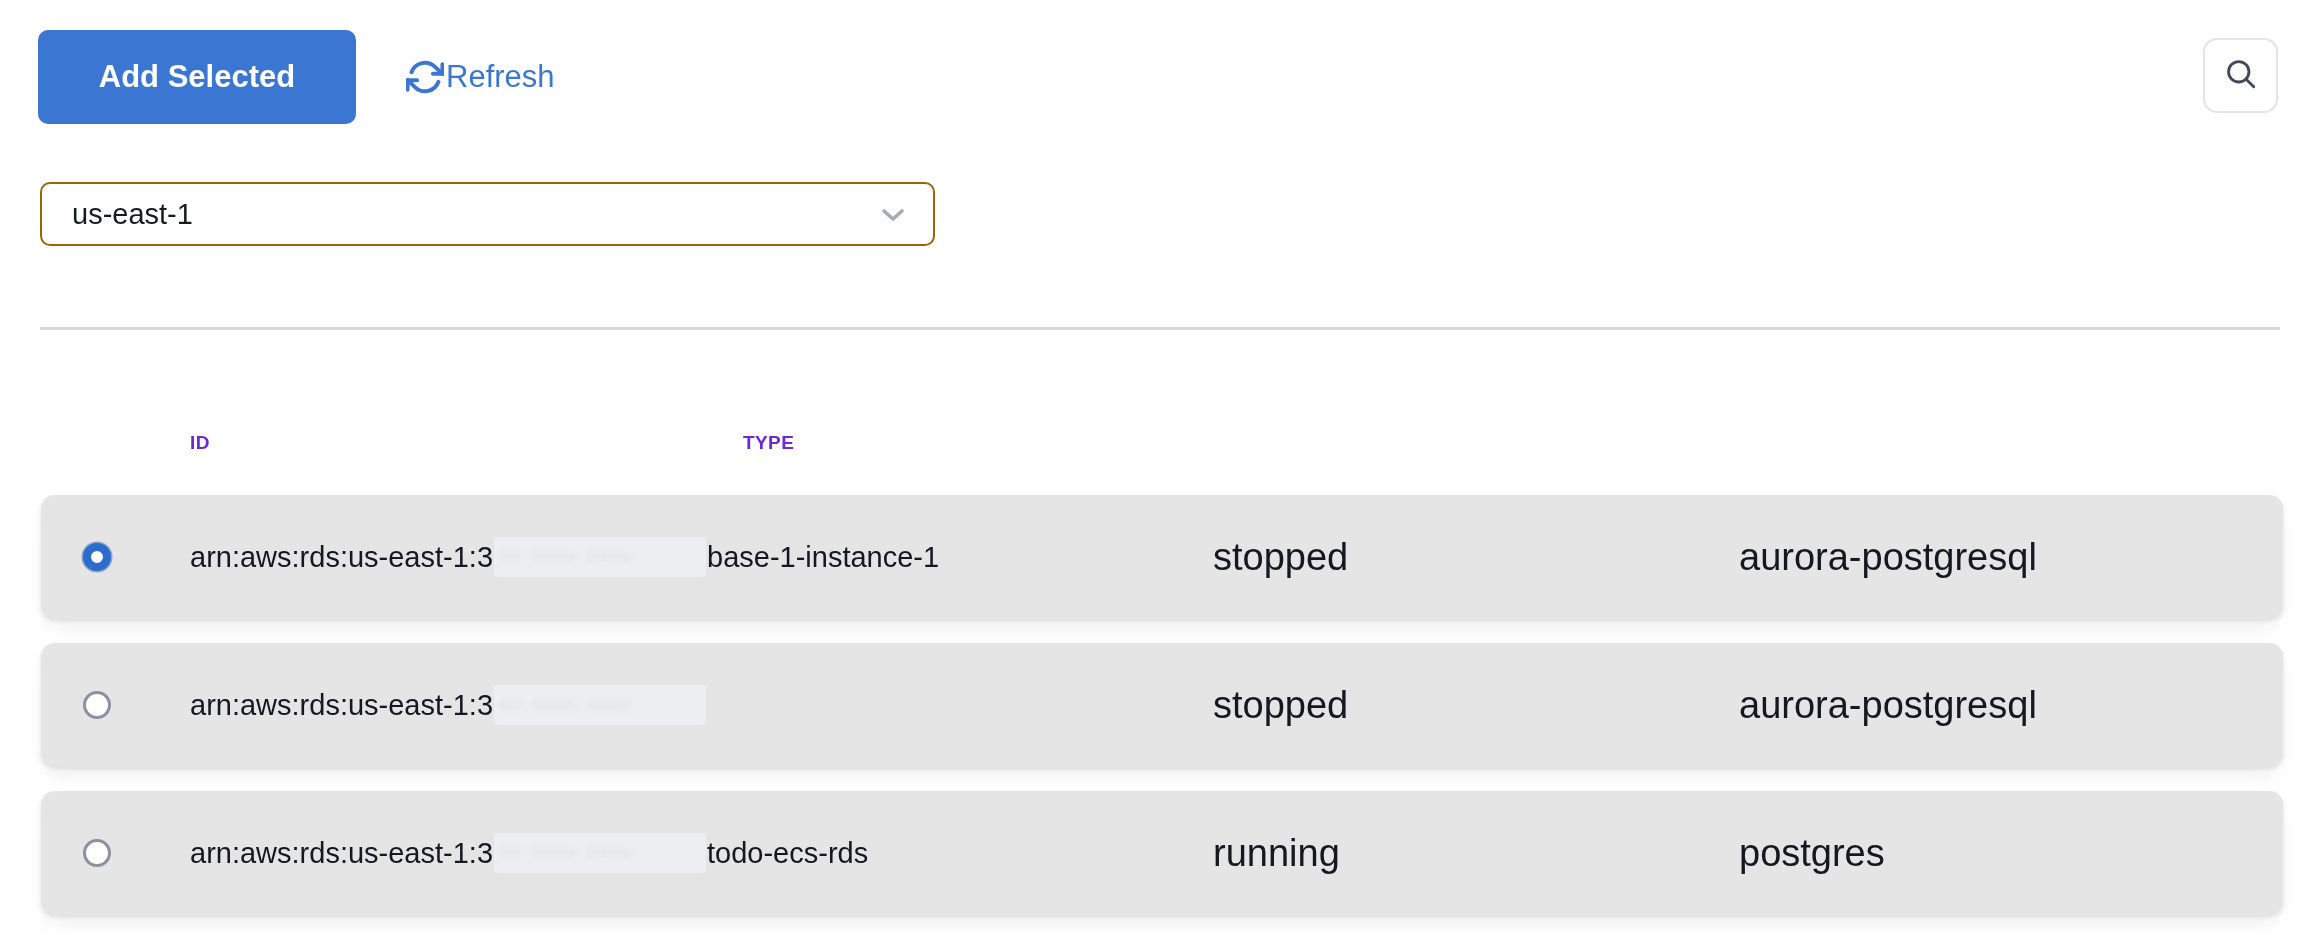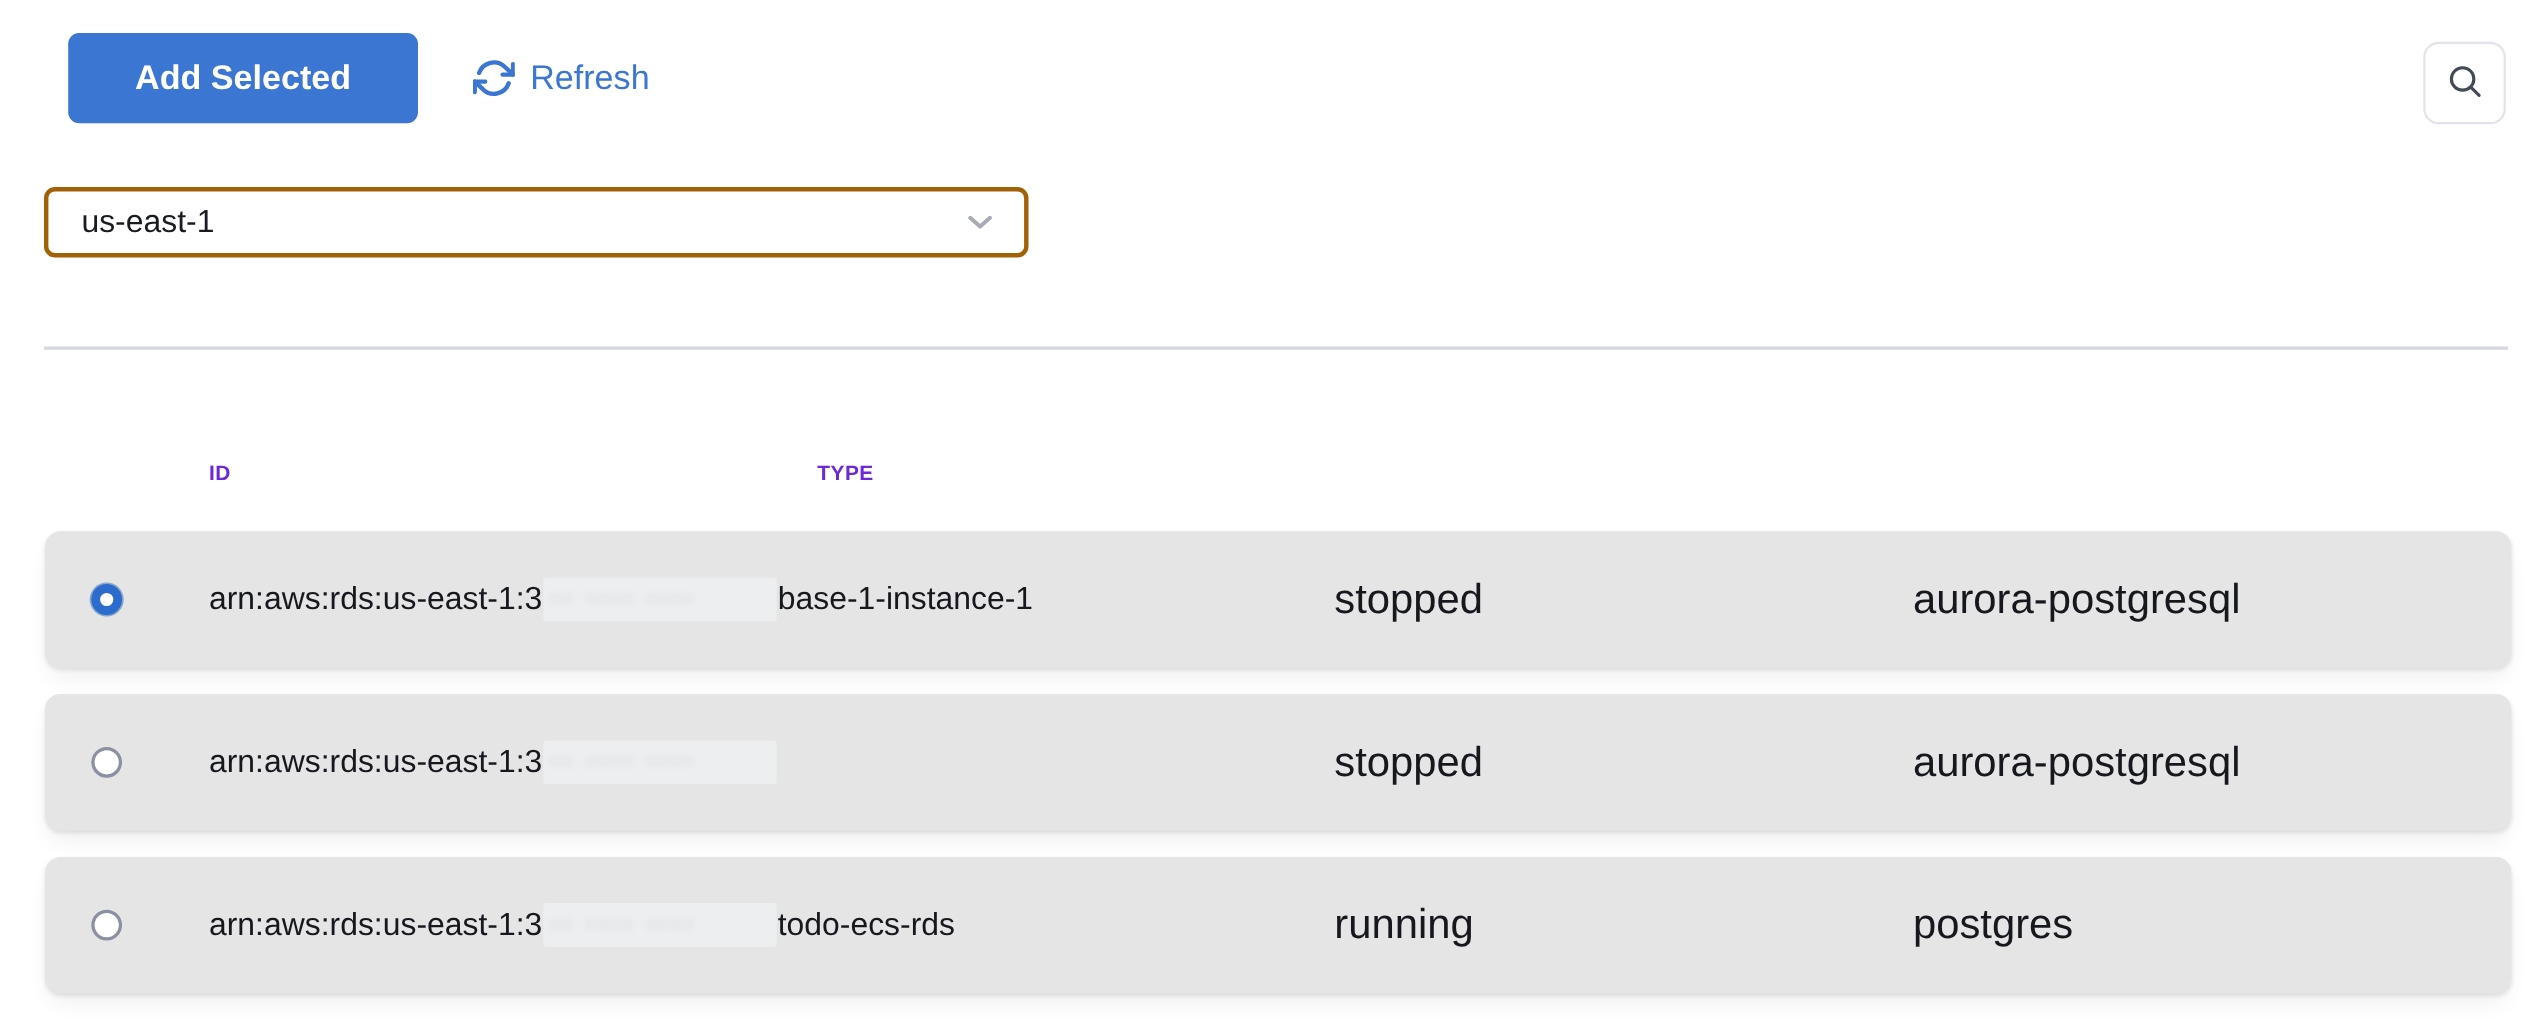--- a/index.html
+++ b/index.html
@@ -8,42 +8,42 @@
     background:#ffffff;
     font-family:"Liberation Sans", sans-serif;
     color:#16181d;
     position:relative;
     overflow:hidden;
   }
 
   
   .toolbar { display:flex; align-items:center; padding:30px 0 0 38px; }
   .btn-primary {
-    height:82px; min-width:318px; padding:0 40px;
+    height:94px; min-width:318px; padding:0 40px;
     background:#3b76d2; color:#ffffff;
     font-family:inherit; font-size:31px; font-weight:700;
-    border:none; border-radius:10px; cursor:pointer;margin-left:24px;
+    border:none; border-radius:10px; cursor:pointer;
   }
   .refresh-link {
-    display:flex; align-items:center; gap:14px;
+    display:flex; align-items:center; gap:2px;
     margin-left:50px; color:#3b76d2;
     font-size:31px; font-weight:500; cursor:pointer;
   }
   .refresh-link svg { display:block; }
   .search-btn {
     position:absolute; top:38px; right:20px;
     width:75px; height:75px;
     background:#ffffff; border:2px solid #e1e4ea; border-radius:14px;
     display:flex; align-items:center; justify-content:center; cursor:pointer;
   }
 
   
   .dropdown {
     margin:58px 0 0 40px; width:895px; height:64px;
-    border:4px solid #a16207; border-radius:10px;
+    border:2px solid #a16207; border-radius:10px;
     display:flex; align-items:center; justify-content:space-between;
     padding:0 26px 0 30px;
     font-size:29px; color:#181b20; background:#fff; cursor:pointer;
   }
 
   
   .divider { margin:81px 0 0 40px; width:2240px; height:3px; background:#d5d8df; }
 
   
   .thead {

